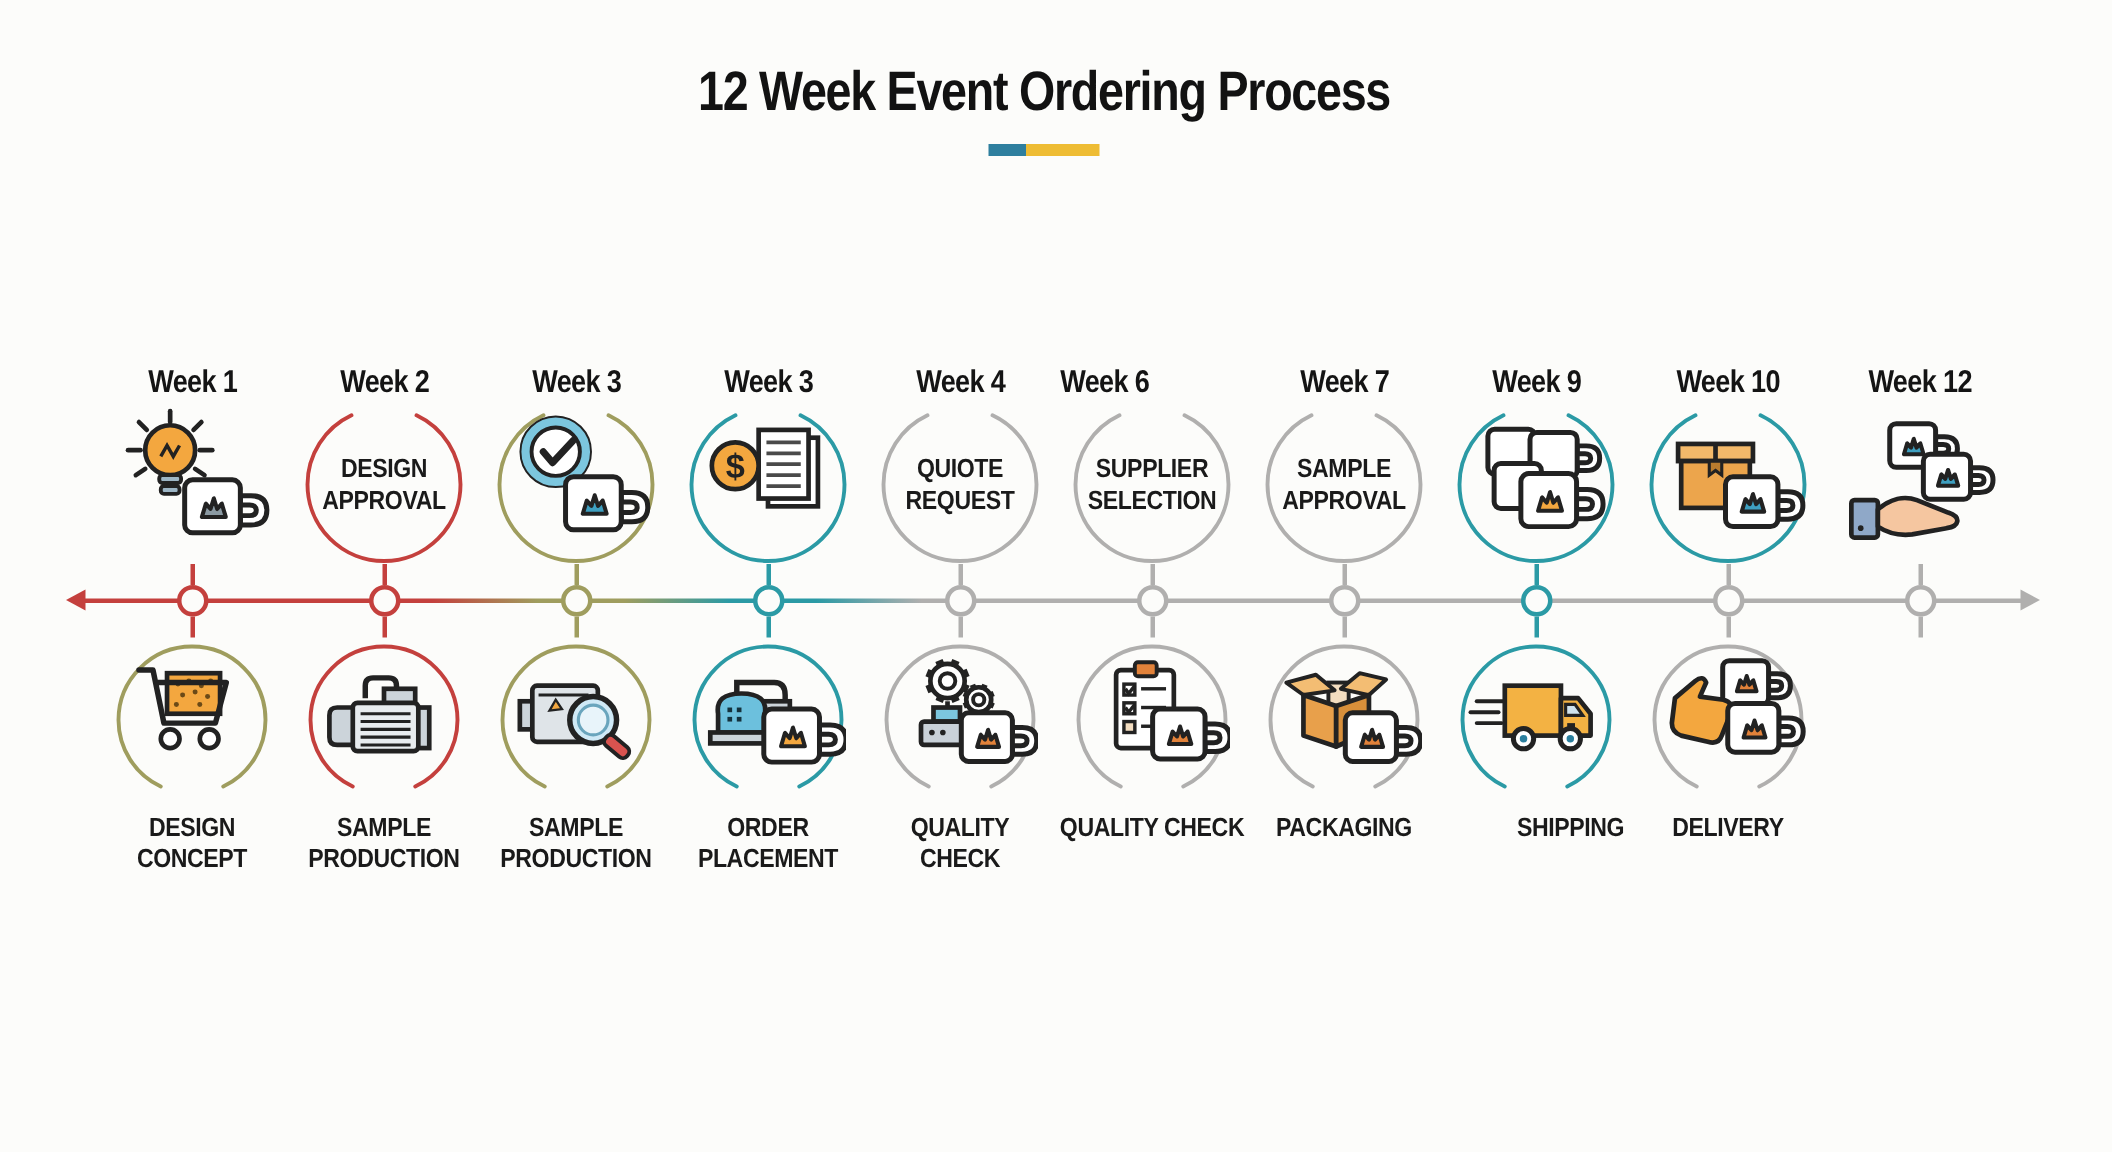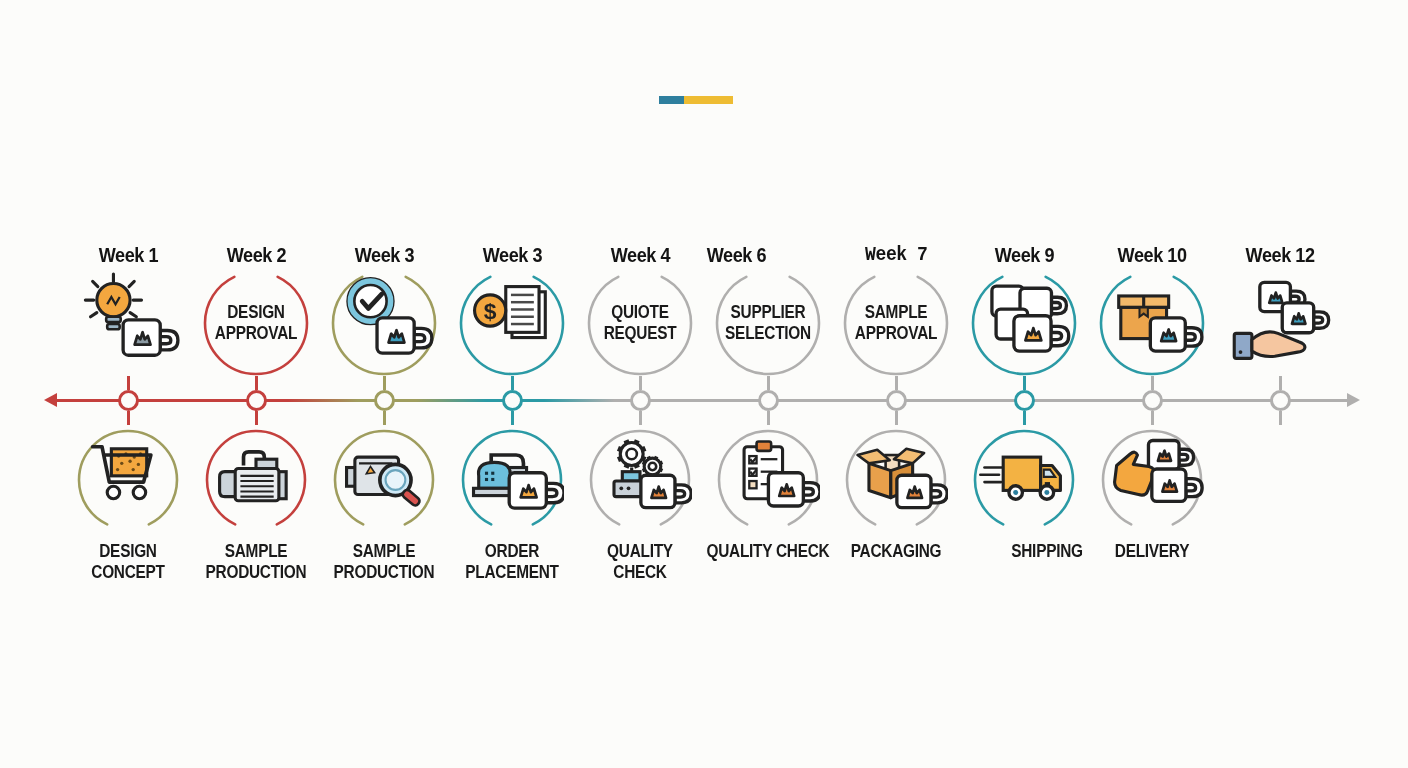--- a/index.html
+++ b/index.html
@@ -36,20 +36,21 @@
   .stage-label{
     position:absolute; top:541px; width:170px; text-align:center;
     font-size:17.5px; font-weight:700; line-height:20.5px; letter-spacing:-0.3px; color:#1a1a1a;
   }
   .icon-svg{position:absolute; z-index:2;}
 </style>
 </head>
 <body>
 
 <div class="canvas">
+  <h1 class="title"><span class="title-inner">12 Week Event Ordering Process</span></h1>
   <div class="title-underline">
     <span style="width: 25px; background: rgb(46, 127, 158);"></span>
     <span style="width: 49px; background: rgb(238, 188, 51);"></span>
   </div>
   <div id="timeline-layer">
       <div class="tl-seg" style="left: 56px; width: 72px; background: rgb(196, 64, 61);"></div>
       <div class="tl-seg" style="left: 128px; width: 128px; background: rgb(196, 64, 61);"></div>
       <div class="tl-seg" style="left: 256px; width: 128px; background: linear-gradient(90deg, rgb(196, 64, 61) 25%, rgb(159, 157, 94) 80%);"></div>
       <div class="tl-seg" style="left: 384px; width: 128px; background: linear-gradient(90deg, rgb(159, 157, 94) 25%, rgb(43, 154, 165) 80%);"></div>
       <div class="tl-seg" style="left: 512px; width: 128px; background: linear-gradient(90deg, rgb(43, 154, 165) 25%, rgb(176, 175, 174) 80%);"></div>
@@ -302,21 +303,21 @@
         </g>
         <g transform="translate(68,59) scale(0.8)">
           <path d="M20 -8 h8 q12 0 12 11 t-12 11 h-8 v-7 h7 q5 0 5 -4 t-5 -4 h-7 z" fill="#fff" stroke="#222" stroke-width="4.00" stroke-linejoin="round"></path>
           <rect x="-22" y="-20" width="42" height="40" rx="6" fill="#fff" stroke="#222" stroke-width="4.00"></rect>
           <path d="M-9 8 H9 L6 -2 L2.5 2 L0 -6 L-2.5 2 L-6 -2 Z" fill="#e2823a" stroke="#222" stroke-width="3.25" stroke-linejoin="round"></path>
         </g>
       </svg>
       <div class="stage-label" style="left: 683px; width: 170px;">
         <div>QUALITY CHECK</div>
       </div>
-      <div class="week-label" style="left: 816px; font-family: Liberation Mono, monospace;"><span class="sq">Week 7</span></div>
+      <div class="week-label" style="left: 816px;"><span class="sq">Week 7</span></div>
       <svg class="arc" width="112" height="112" viewBox="0 0 112 112" style="left: 840px; top: 267px;">
         <circle cx="56" cy="56" r="51" fill="none" stroke="#b0afae" stroke-width="2.6" pathLength="100" stroke-dasharray="86 14" stroke-dashoffset="-82" stroke-linecap="round"></circle>
       </svg>
       <div class="stage-title" style="left: 821px; width: 150px; top: 302px;">
         <div>SAMPLE</div>
         <div>APPROVAL</div>
       </div>
       <div class="tick" style="left: 894.5px; top: 376px; background: rgb(176, 175, 174);"></div>
       <div class="tick" style="left: 894.5px; top: 411px; background: rgb(176, 175, 174);"></div>
       <div class="tl-node" style="left: 885.5px; border-color: rgb(176, 175, 174);"></div>

